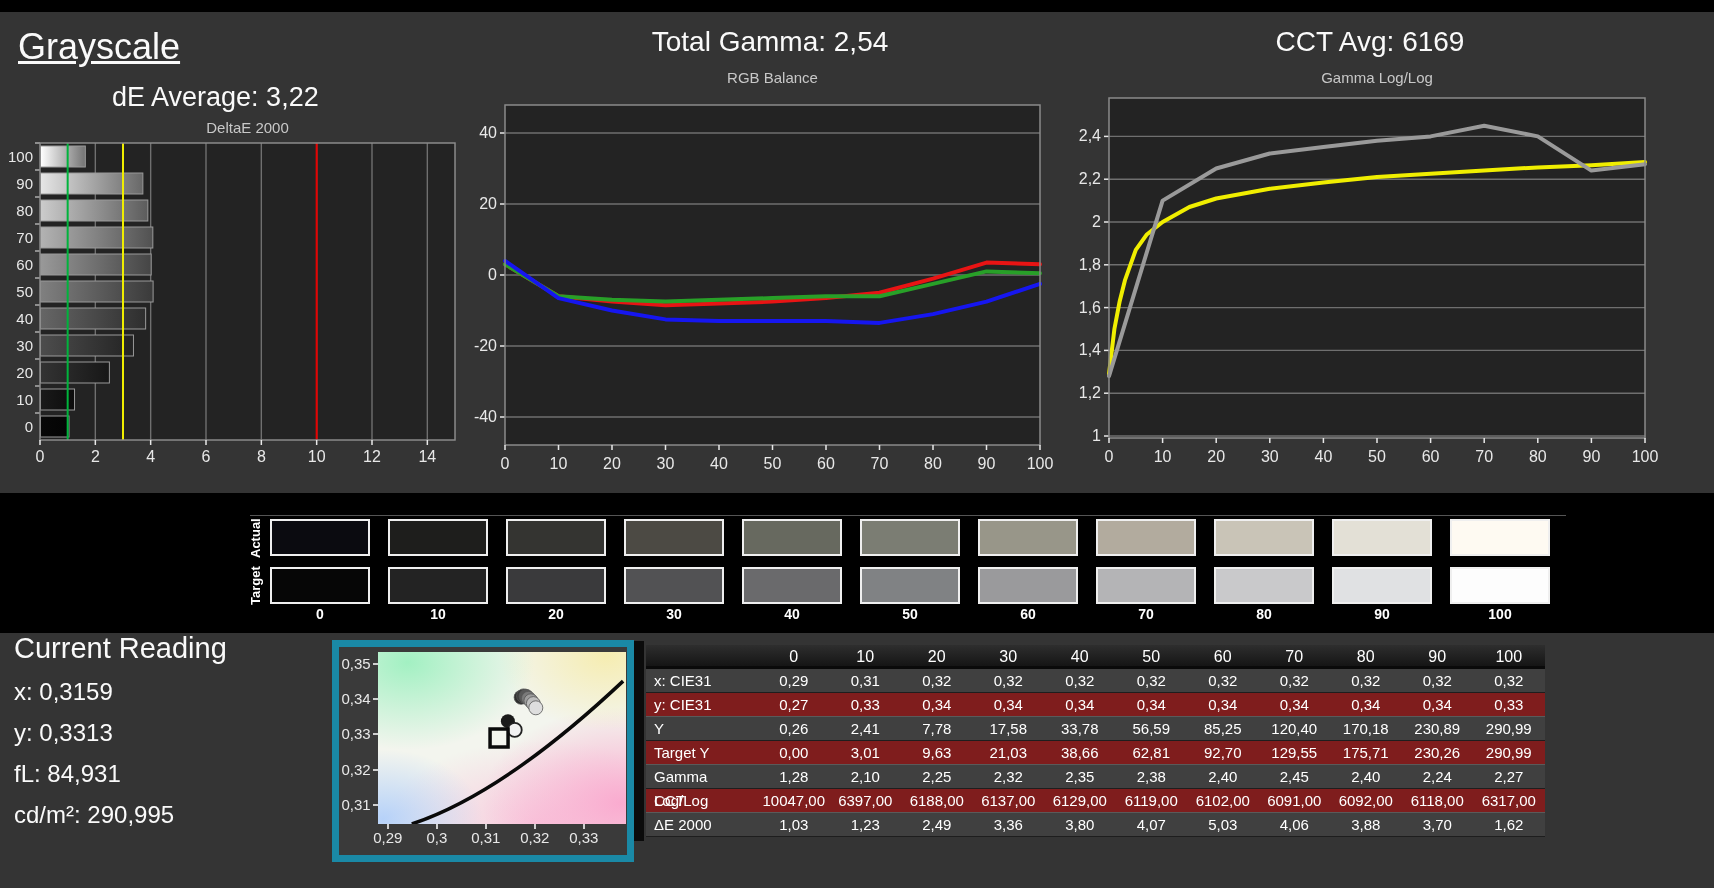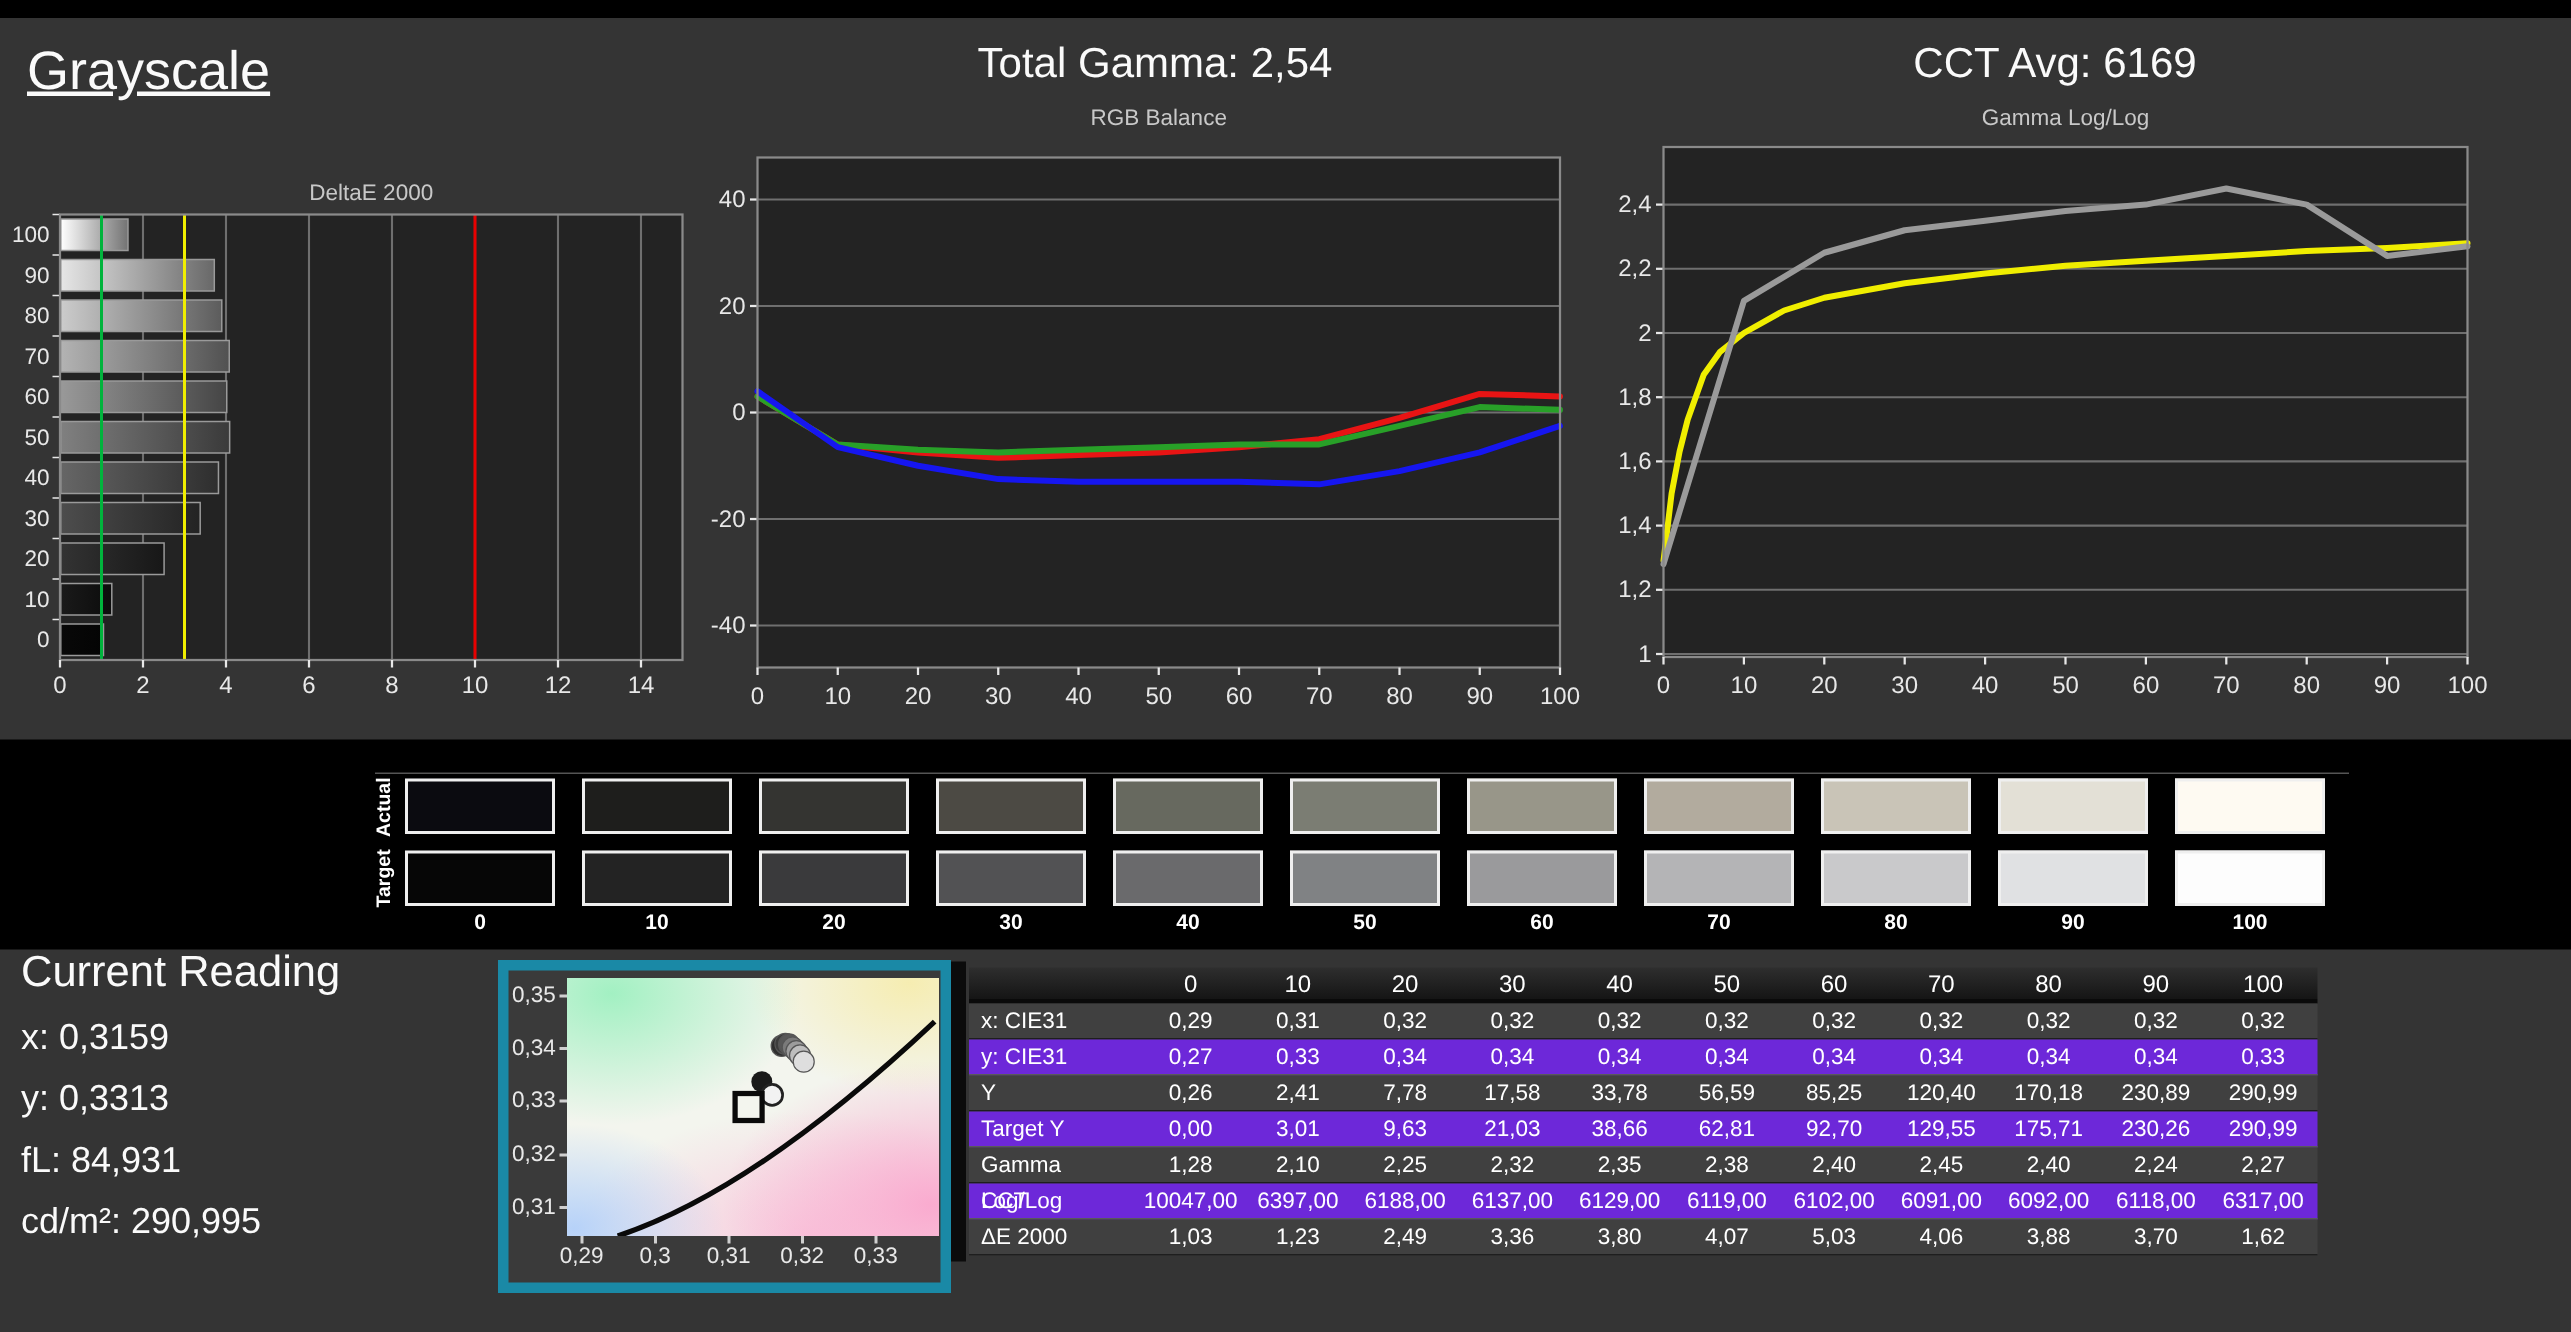--- a/index.html
+++ b/index.html
@@ -36,29 +36,30 @@
   .cie-ydash{position:absolute;width:5px;height:2px;background:#cfcfcf;left:34px;}
   .cie-xdash{position:absolute;width:2px;height:5px;background:#cfcfcf;top:177px;}
   .gapstrip{left:634px;top:641px;width:10px;height:200px;background:#0b0b0b;}
   
   #meas-table{left:646px;top:645px;}
   .trow{display:flex;height:24px;line-height:24px;color:#fff;font-size:15px;}
   .trow .lab{width:112px;padding-left:8px;text-align:left;}
   .trow .val{width:71.5px;text-align:center;}
   .thead{background:linear-gradient(#2e2e2e,#151515);border-bottom:3px solid #0a0a0a;font-size:16px;}
   .r-dark{background:#404040;border-bottom:1px solid #1e1e1e;}
-  .r-light{background:#6d28d9;border-bottom:1px solid #5a5a5a;}
+  .r-light{background:#7f1d1d;border-bottom:1px solid #5a5a5a;}
 </style>
 </head>
 <body>
 
 <div id="app">
   <div class="abs topbar"></div>
 
   <div class="abs bigtitle" id="title-grayscale">Grayscale</div>
+  <div class="abs bigtitle" id="de-average">dE Average: 3,22</div>
   <div class="abs bigtitle" id="total-gamma">Total Gamma: 2,54</div>
   <div class="abs bigtitle" id="cct-avg">CCT Avg: 6169</div>
 
   <svg class="abs" id="chart-de" style="left:0;top:116px" width="470" height="360">
       <text x="247.5" y="17" font-size="15" fill="#c8c8c8" text-anchor="middle">DeltaE 2000</text>
       <rect x="40" y="27" width="415" height="297" fill="#232323" stroke="none"></rect>
       <line x1="95.33333333333334" y1="27" x2="95.33333333333334" y2="324" stroke="#6f6f6f" stroke-width="1.4"></line>
       <line x1="150.66666666666669" y1="27" x2="150.66666666666669" y2="324" stroke="#6f6f6f" stroke-width="1.4"></line>
       <line x1="206" y1="27" x2="206" y2="324" stroke="#6f6f6f" stroke-width="1.4"></line>
       <line x1="261.33333333333337" y1="27" x2="261.33333333333337" y2="324" stroke="#6f6f6f" stroke-width="1.4"></line>

